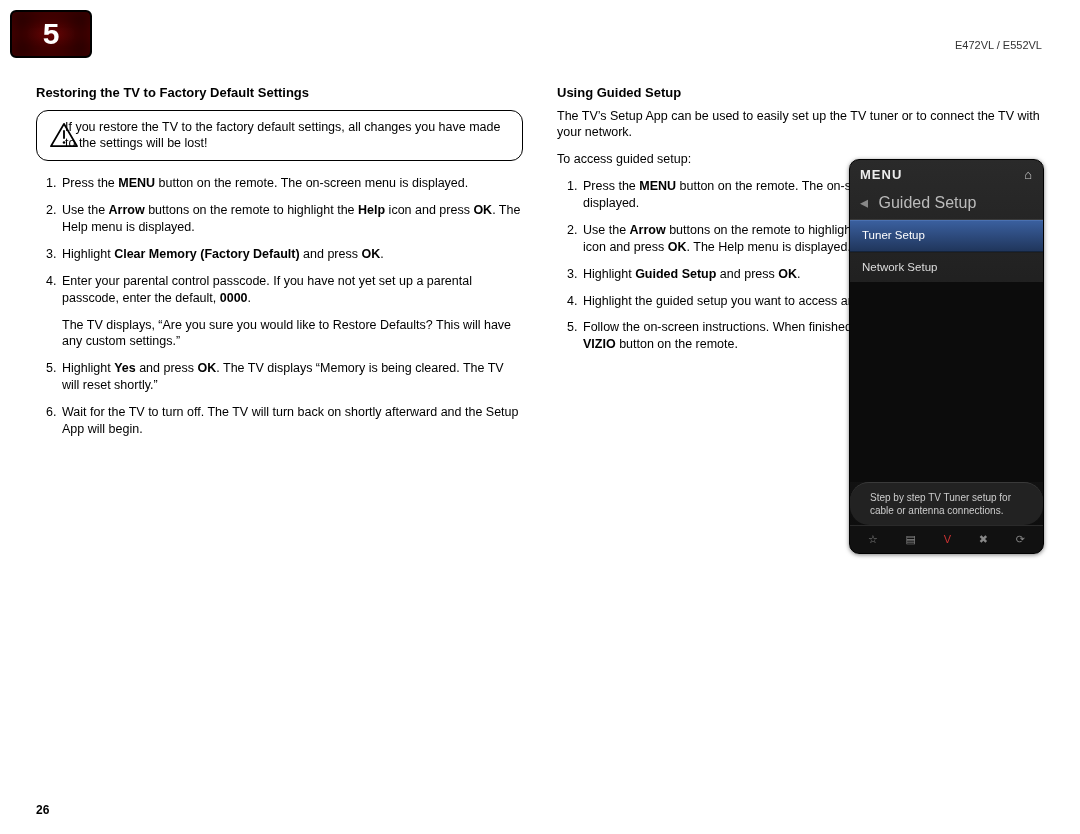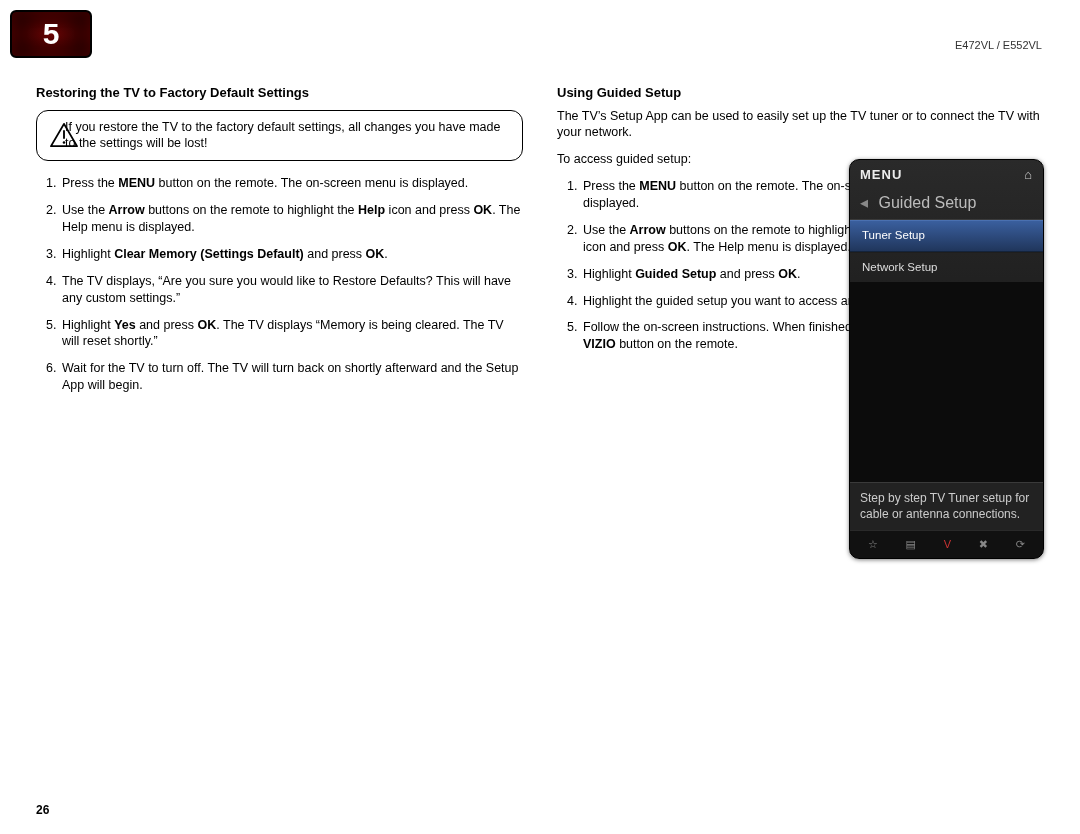--- a/index.html
+++ b/index.html
@@ -96,26 +96,27 @@
     font-size: 11.5px;
   }
   .tvm-item.selected {
     background: linear-gradient(#3a5f9e,#20365c);
     color: #fff;
     border-top: 1px solid #4a70b0;
     border-bottom: 1px solid #14243c;
   }
   .tvm-body { height: 200px; background: #0c0c0c; }
   .tvm-help {
-    padding: 8px 10px;
-    font-size: 12px;
+    padding: 8px 20px;
+    font-size: 10px;
     background: #222;
     border-top: 1px solid #3a3a3a;
     line-height: 1.3;
     color: #ccc;
+    border-radius: 19px;
   }
   .tvm-footer {
     display: flex; justify-content: space-around;
     padding: 6px 4px;
     background: #111;
     border-top: 1px solid #2a2a2a;
   }
   .tvm-footer span { color: #888; font-size: 11px; }
   .tvm-footer .red { color: #c33; }
 
@@ -145,22 +146,23 @@
         <polygon points="16,2 30,26 2,26" fill="none" stroke="#000" stroke-width="2" stroke-linejoin="round"></polygon>
         <line x1="16" y1="9" x2="16" y2="18" stroke="#000" stroke-width="2"></line>
         <circle cx="16" cy="22" r="1.4" fill="#000"></circle>
       </svg>
       <span>If you restore the TV to the factory default settings, all changes you have made to the settings will be lost!</span>
     </div>
 
     <ol class="steps">
       <li><span>Press the <b>MENU</b> button on the remote. The on-screen menu is displayed.</span></li>
       <li><span>Use the <b>Arrow</b> buttons on the remote to highlight the <b>Help</b> icon and press <b>OK</b>. The Help menu is displayed.</span></li>
-      <li><span>Highlight <b>Clear Memory (Settings Default)</b> and press <b>OK</b>.</span></li>
+      <li><span>Highlight <b>Clear Memory (Factory Default)</b> and press <b>OK</b>.</span></li>
       <li>
+        <span>Enter your parental control passcode. If you have not yet set up a parental passcode, enter the default, <b>0000</b>.</span>
         <p>The TV displays, “Are you sure you would like to Restore Defaults? This will have any custom settings.”</p>
       </li>
       <li><span>Highlight <b>Yes</b> and press <b>OK</b>. The TV displays “Memory is being cleared. The TV will reset shortly.”</span></li>
       <li><span>Wait for the TV to turn off. The TV will turn back on shortly afterward and the Setup App will begin.</span></li>
     </ol>
   </div>
 
   <div class="col col-right">
     <h2>Using Guided Setup</h2>
     <p>The TV’s Setup App can be used to easily set up the TV tuner or to connect the TV with your network.</p>

